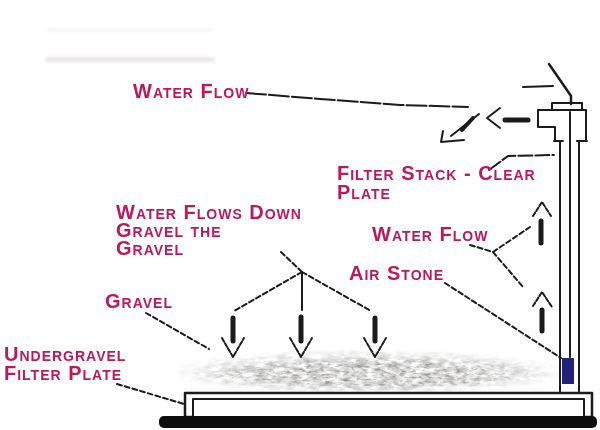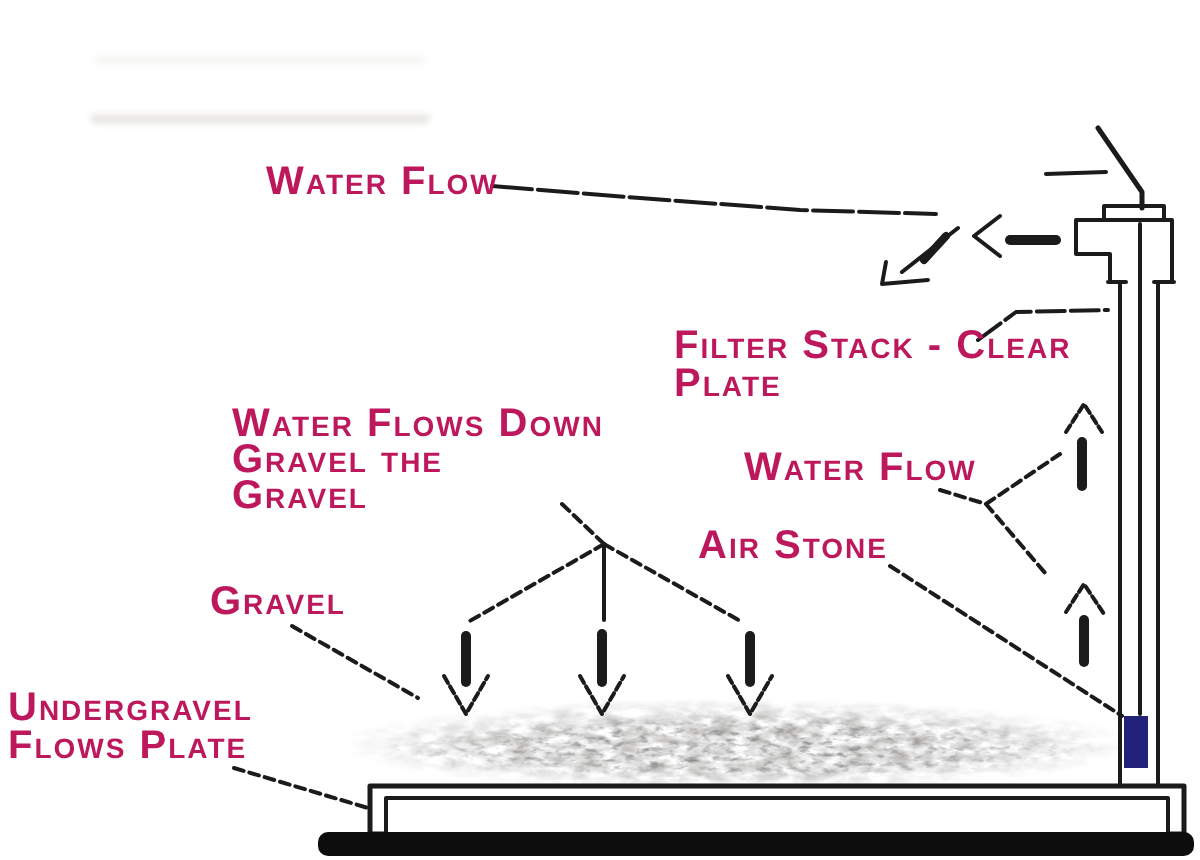--- a/index.html
+++ b/index.html
@@ -150,16 +150,16 @@
   </div>
 
   <div class="label" style="left:372px; top:223px;">Water Flow</div>
 
   <div class="label" style="left:349px; top:262px;">Air Stone</div>
 
   <div class="label" style="left:105px; top:290px;">Gravel</div>
 
   <div class="label multiline" style="left:4px; top:345px; width:146px; line-height:19px;">
     <div>Undergravel</div>
-    <div>Flows Plate</div>
+    <div>Filter Plate</div>
   </div>
 
 </div>
 
 </body></html>

